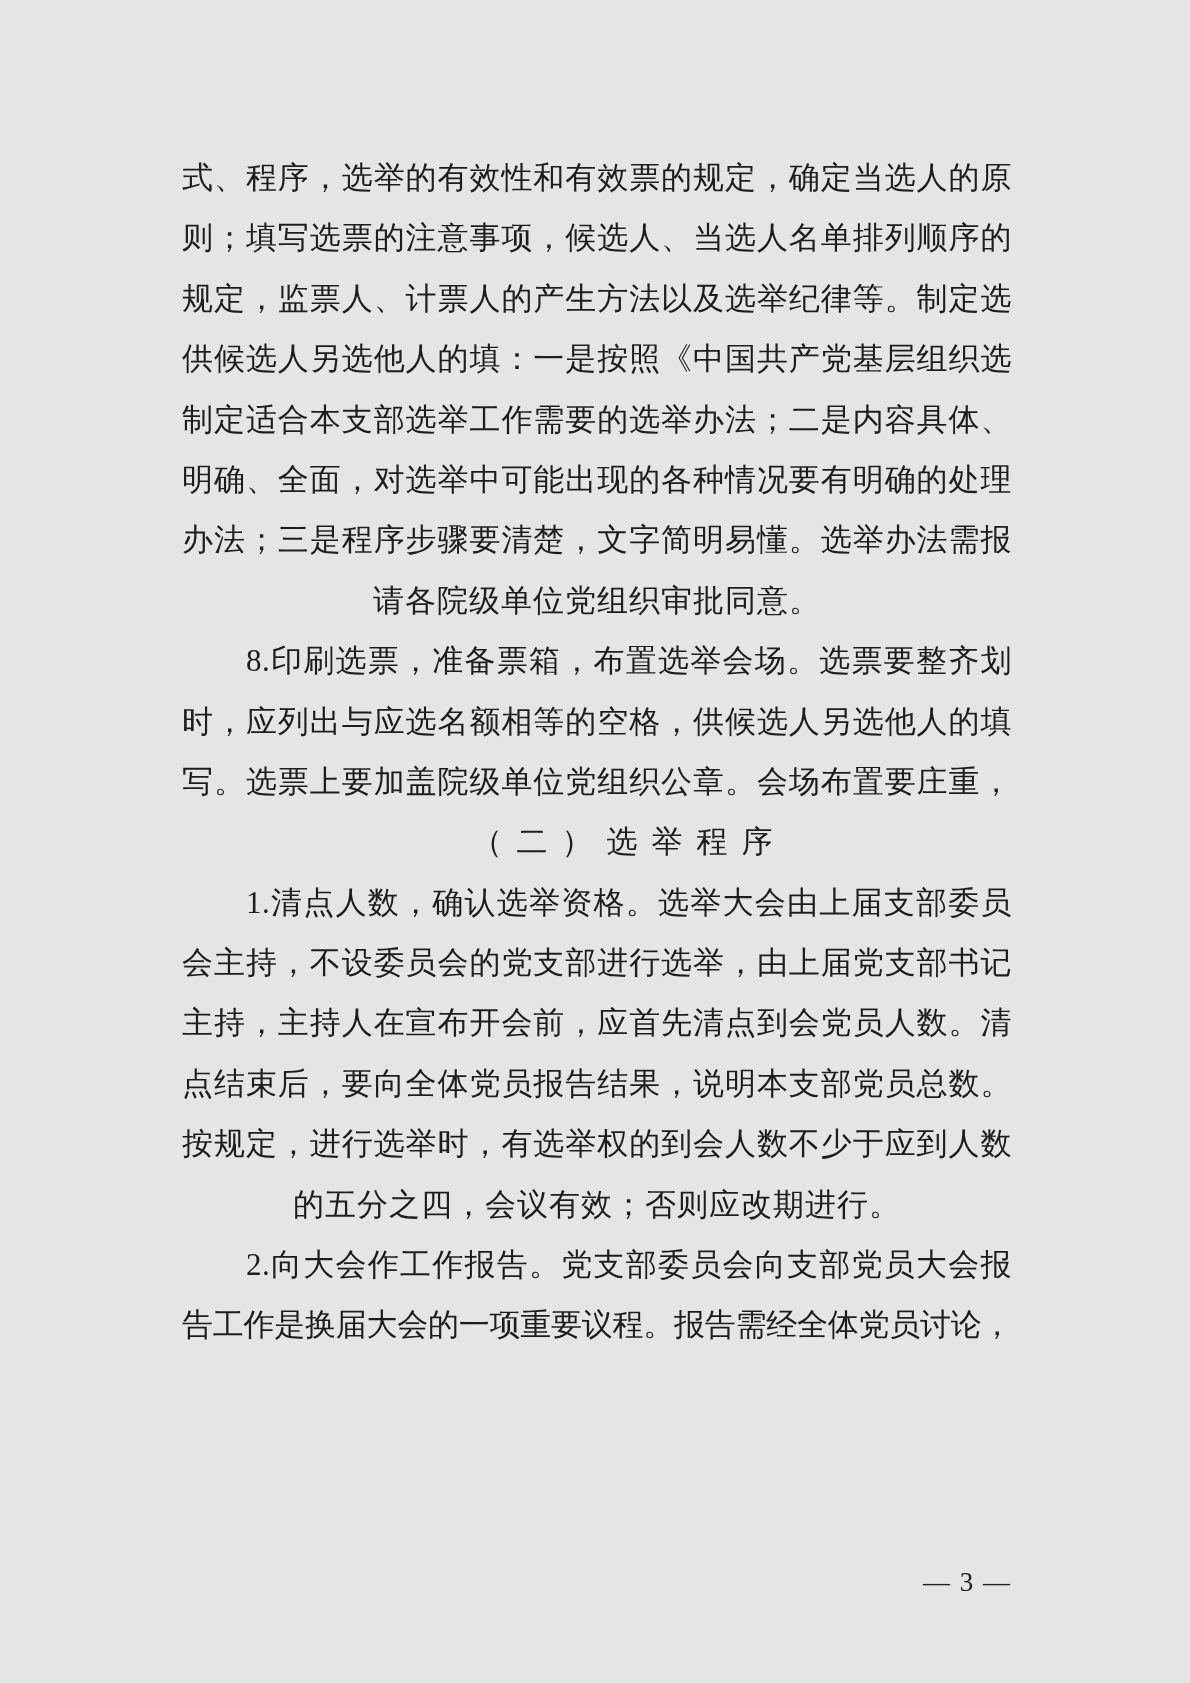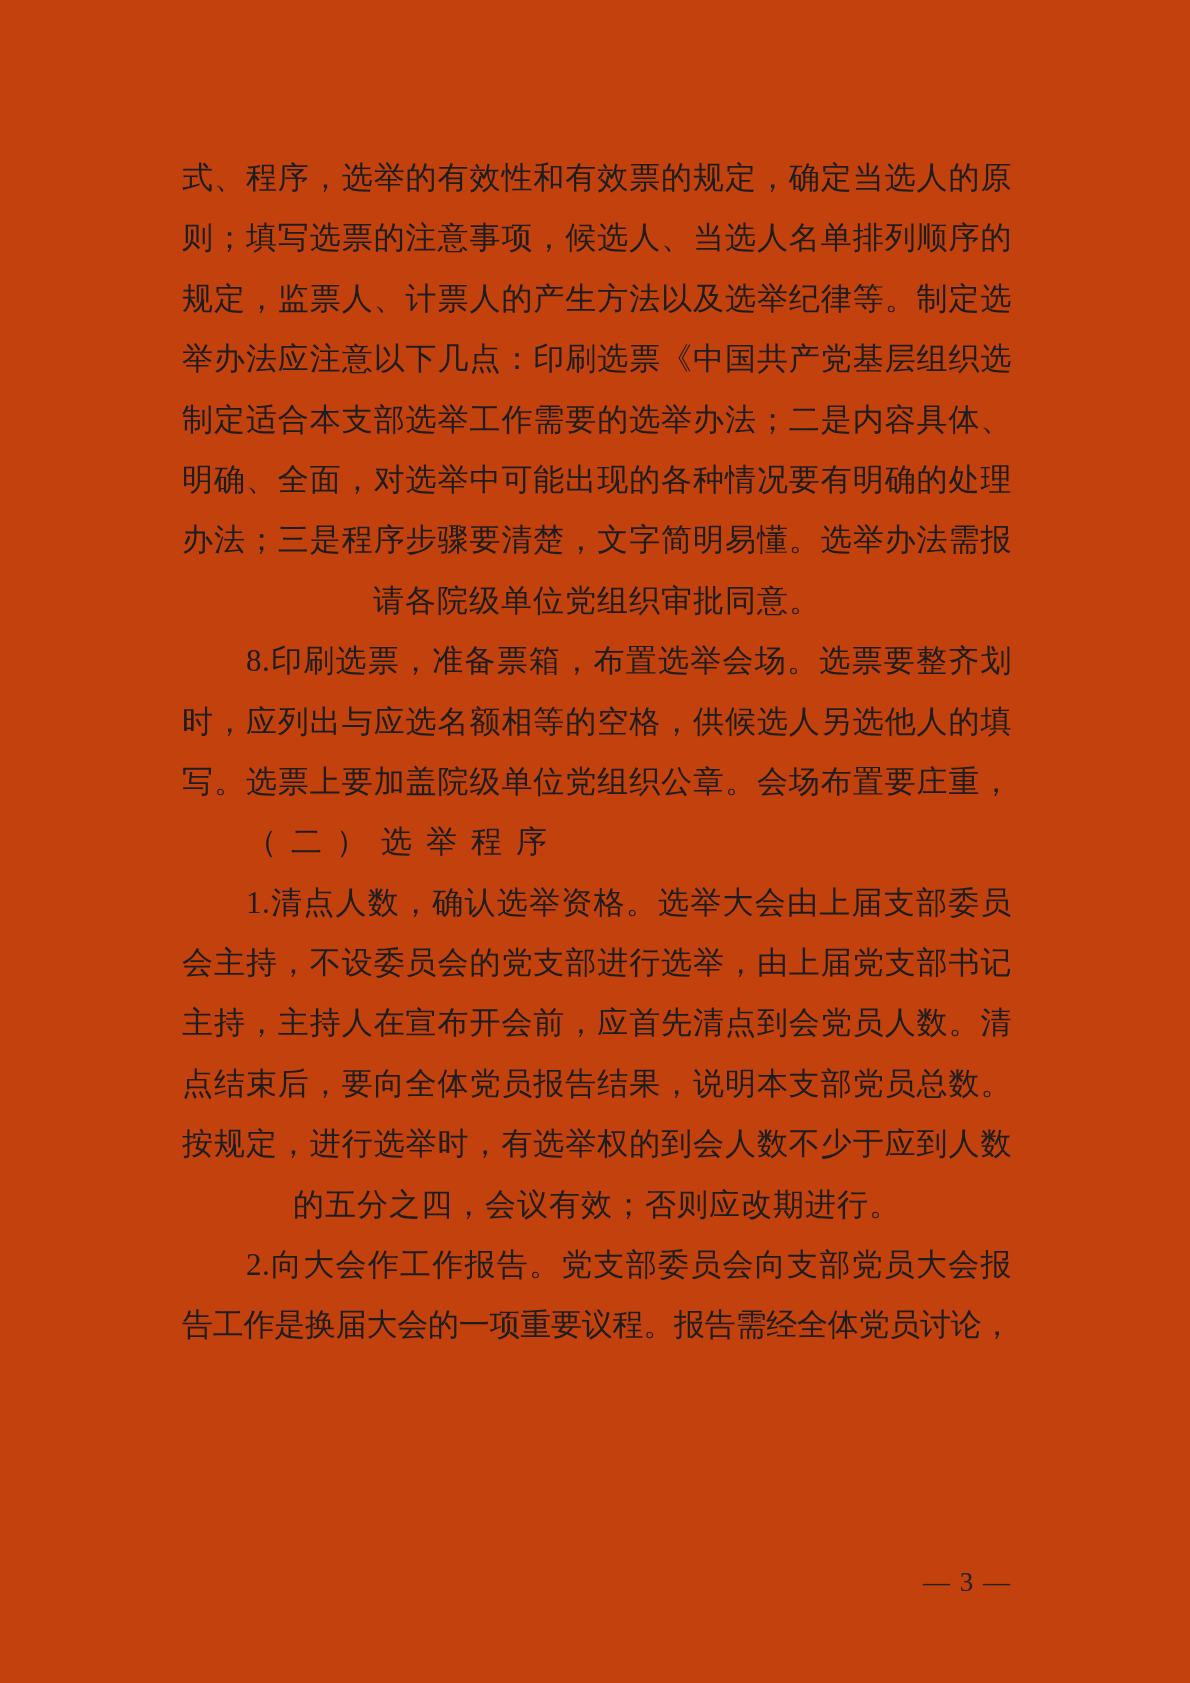--- a/index.html
+++ b/index.html
@@ -11,21 +11,21 @@
     height: 1683px;
     position: relative;
     background: #ffffff;
     font-family: "Liberation Serif", "DejaVu Serif", serif;
   }
   .page {
     position: absolute;
     left: 0; top: 0;
     width: 1190px;
     height: 1683px;
-    background: #c2410c;
+    background: #e5e5e5;
     overflow: hidden;
   }
   .textblock {
     position: absolute;
     left: 182px;
     top: 148px;
     width: 830px;
   }
   .line {
     height: 60.4px;
@@ -46,21 +46,21 @@
   .line.indent {
     text-indent: 64px;
   }
   
   .line.tight {
     letter-spacing: -0.5px;
   }
   .line.heading {
     letter-spacing: 14px;
     white-space: nowrap;
-    text-align: left;
+    text-align: center;
   }
   .pagenum {
     position: absolute;
     top: 1566px;
     right: 180px;
     height: 32px;
     line-height: 32px;
     font-size: 27px;
     word-spacing: 3px;
     color: #222222;
@@ -69,21 +69,21 @@
 </style>
 </head>
 <body>
 
 <div class="page">
 
   <div class="textblock">
     <div class="line j">式、程序，选举的有效性和有效票的规定，确定当选人的原</div>
     <div class="line j">则；填写选票的注意事项，候选人、当选人名单排列顺序的</div>
     <div class="line j">规定，监票人、计票人的产生方法以及选举纪律等。制定选</div>
-    <div class="line j">举办法应注意以下几点：印刷选票《中国共产党基层组织选</div>
+    <div class="line j">供候选人另选他人的填：一是按照《中国共产党基层组织选</div>
     <div class="line j">制定适合本支部选举工作需要的选举办法；二是内容具体、</div>
     <div class="line j">明确、全面，对选举中可能出现的各种情况要有明确的处理</div>
     <div class="line j">办法；三是程序步骤要清楚，文字简明易懂。选举办法需报</div>
     <div class="line">请各院级单位党组织审批同意。</div>
     <div class="line j indent">8.印刷选票，准备票箱，布置选举会场。选票要整齐划</div>
     <div class="line j">时，应列出与应选名额相等的空格，供候选人另选他人的填</div>
     <div class="line j">写。选票上要加盖院级单位党组织公章。会场布置要庄重，</div>
     <div class="line indent heading">（二）选举程序</div>
     <div class="line j indent">1.清点人数，确认选举资格。选举大会由上届支部委员</div>
     <div class="line j">会主持，不设委员会的党支部进行选举，由上届党支部书记</div>

